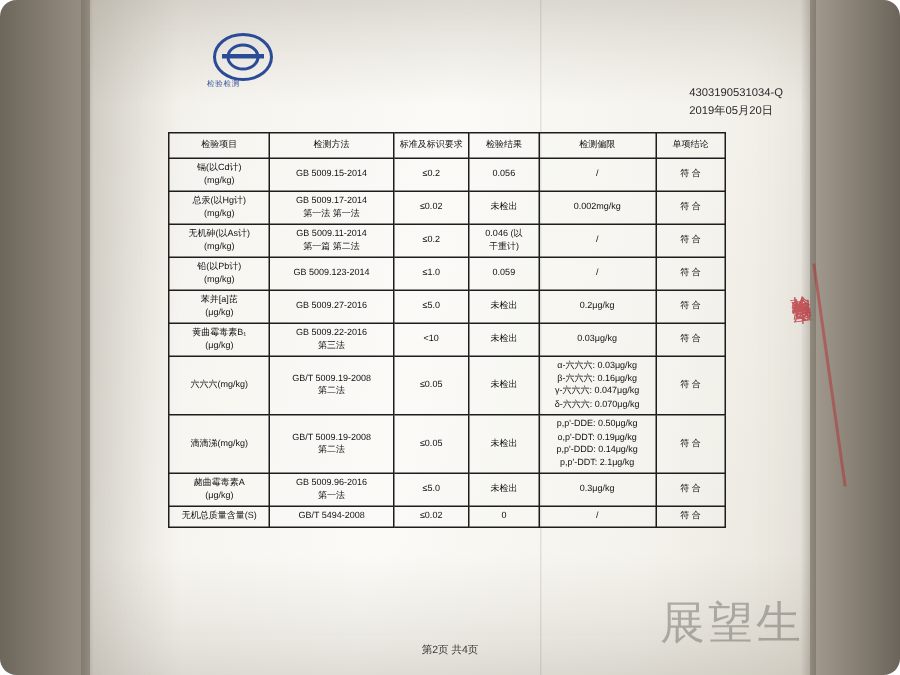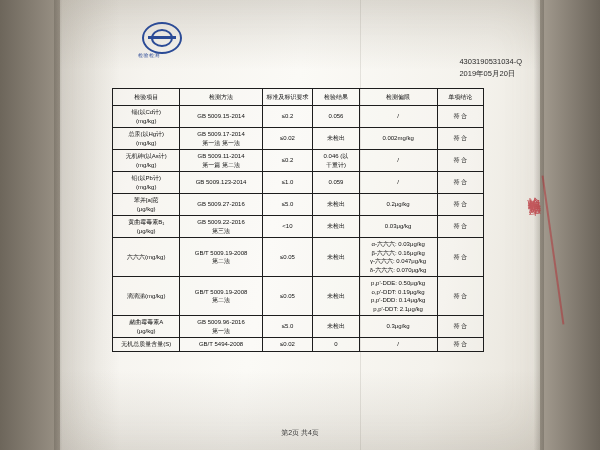--- a/index.html
+++ b/index.html
@@ -7,20 +7,21 @@
     padding: 0;
     background: #ffffff;
   }
   #page {
     position: relative;
     width: 600px;
     height: 450px;
     overflow: hidden;
     background: #f2efe9;
     font-family: "Liberation Sans", sans-serif;
+    border-radius: 11px;
   }
   
   .sheet {
     position: absolute;
     left: 60px;
     top: 0px;
     width: 480px;
     height: 450px;
     background: linear-gradient(100deg, #ece9e2 0%, #f6f4ef 18%, #fbfaf6 45%, #f4f2ec 78%, #e7e3da 100%);
     box-shadow: inset 0 0 40px rgba(120,110,95,0.10);
@@ -340,15 +341,16 @@
           <td>0</td>
           <td>/</td>
           <td>符 合</td>
         </tr>
       </tbody>
   </table>
 
   <div class="seal-edge"></div>
   <div class="seal">检验检测专用章</div>
 
+  <div class="watermark">展望生</div>
 
   <div class="footer">第2页 共4页</div>
 </div>
 
 </body></html>

